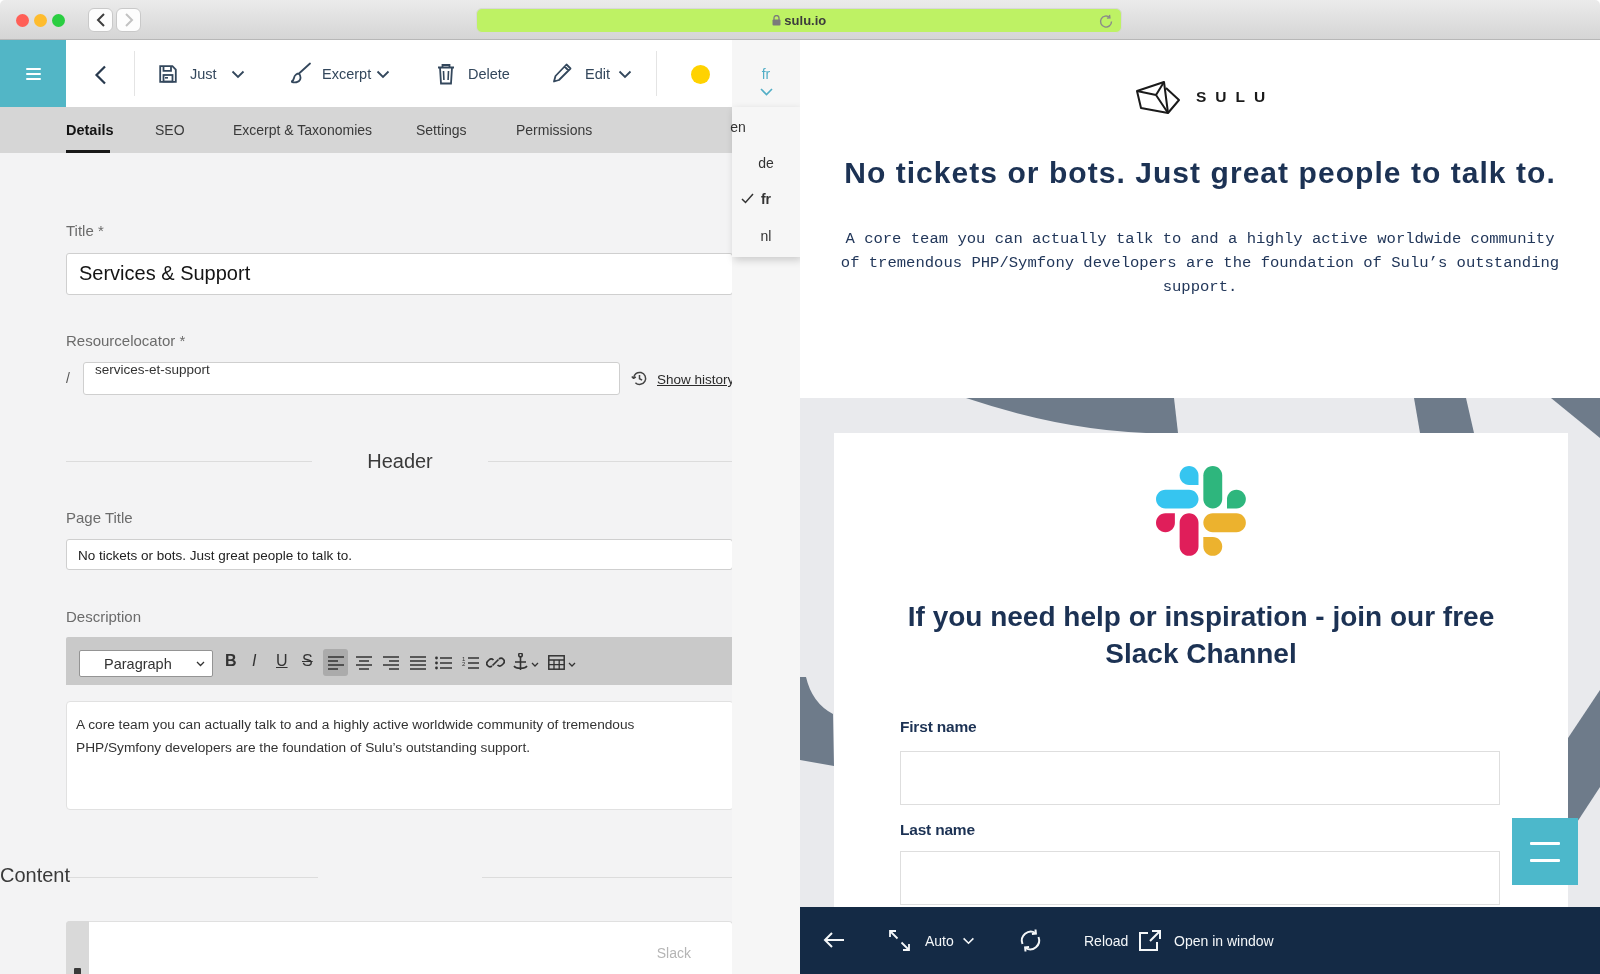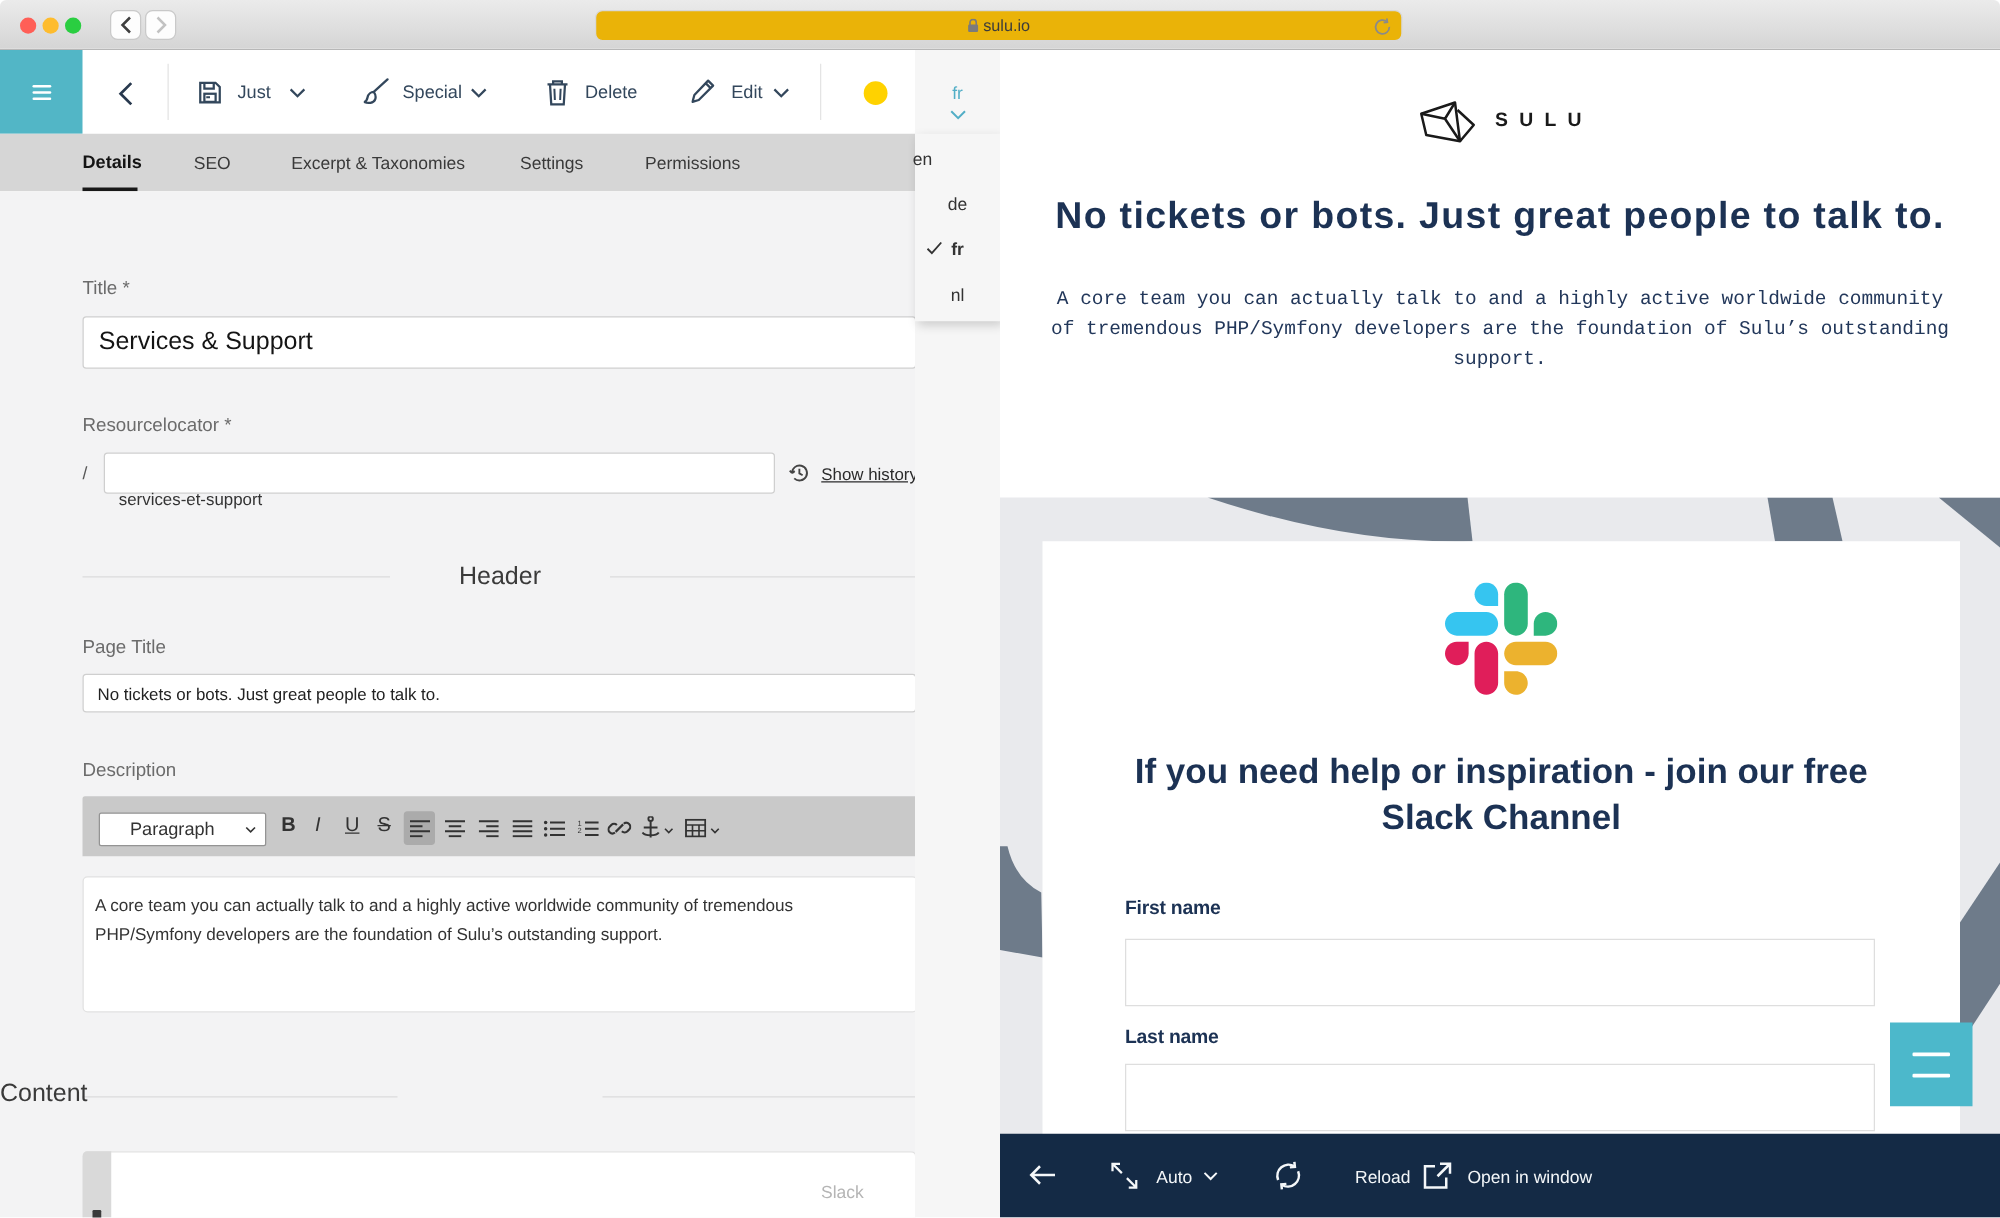--- a/index.html
+++ b/index.html
@@ -9,22 +9,22 @@
 
   
   #titlebar { left:0; top:0; width:1600px; height:40px;
     background:linear-gradient(#ebebeb,#d5d5d5); border-bottom:1px solid #b7b7b7; border-radius:5px 5px 0 0; }
   .light { width:13px; height:13px; border-radius:50%; top:14px; }
   #tl-red { left:16px; background:#ff5f57; }
   #tl-yel { left:34px; background:#febc2e; }
   #tl-grn { left:52px; background:#2ace41; }
   .navbtn { top:8px; width:25px; height:24px; background:#fdfdfd; border:1px solid #c9c9c9;
     border-radius:6px; display:flex; align-items:center; justify-content:center; }
-  #urlbar { left:476px; top:8px; width:646px; height:25px; background:#eab308;
-    border:1px solid #d8d8d8; border-radius:6px; }
+  #urlbar { left:476px; top:8px; width:646px; height:25px; background:#bef264;
+    border:1px solid #d8d8d8; border-radius:6px;font-weight:bold; }
   #urltext { width:100%; text-align:center; font-size:13px; color:#3c3c3c; line-height:24px; }
 
   
   #toolbar { left:0; top:40px; width:732px; height:67px; background:#fff; }
   #tealblock { left:0; top:40px; width:66px; height:67px; background:#52b6c6; }
   .hbar { left:26px; width:15px; height:2px; border-radius:1px; background:#fff; }
   .sep { top:11px; width:1px; height:45px; background:#e4e4e4; }
   .tbtxt { font-size:14.5px; color:#33475c; }
   #yellowdot { left:691px; top:65px; width:19px; height:19px; border-radius:50%; background:#ffd200; }
 
@@ -111,21 +111,21 @@
   <rect x="7" y="13" width="3" height="1.6" fill="#33475c"></rect>
 </svg>
 <div class="abs tbtxt" style="left:190px; top:66px;">Just</div>
 <svg class="abs" style="left:231px; top:70px;" width="14" height="9" viewBox="0 0 14 9">
     <path d="M1.5 1.5 L7 7 L12.5 1.5" fill="none" stroke="#33475c" stroke-width="1.8"></path>
   </svg>
 
 <svg class="abs" style="left:291px; top:62px;" width="21" height="22" viewBox="0 0 21 22">
   <path d="M19 1.5 L8 11.5 M8 11.5 c-2 0 -4.5 1.5 -5 4.5 c-0.4 2.4 -1.6 3.2 -2.5 3.6 c2.8 1.4 7.4 1 8.6 -2 c0.8-2 0.3-4.2 -1.1-6.1" fill="none" stroke="#33475c" stroke-width="1.8" stroke-linecap="round"></path>
 </svg>
-<div class="abs tbtxt" style="left:322px; top:66px;">Special</div>
+<div class="abs tbtxt" style="left:322px; top:66px;">Excerpt</div>
 <svg class="abs" style="left:376px; top:70px;" width="14" height="9" viewBox="0 0 14 9">
     <path d="M1.5 1.5 L7 7 L12.5 1.5" fill="none" stroke="#33475c" stroke-width="1.8"></path>
   </svg>
 
 <svg class="abs" style="left:437px; top:63px;" width="18" height="22" viewBox="0 0 18 22">
   <path d="M1 4.5 h16 M5.5 4.5 v-2.5 h7 v2.5 M3 4.5 l1 16 h10 l1-16" fill="none" stroke="#33475c" stroke-width="1.8"></path>
   <path d="M6.5 8 l0.4 9 M11.5 8 l-0.4 9" fill="none" stroke="#33475c" stroke-width="1.6"></path>
 </svg>
 <div class="abs tbtxt" style="left:468px; top:66px;">Delete</div>
 
@@ -148,21 +148,21 @@
 <div class="abs" id="tab-underline"></div>
 
 <div class="abs" id="formarea"></div>
 <div class="abs flabel" style="left:66px; top:222px;">Title *</div>
 <div class="abs finput" style="left:66px; top:253px; width:667px; height:42px;"></div>
 <div class="abs" style="left:79px; top:262px; font-size:20px; font-weight:normal; color:#141414;">Services &amp; Support</div>
 
 <div class="abs flabel" style="left:66px; top:332px;">Resourcelocator *</div>
 <div class="abs" style="left:66px; top:370px; font-size:14px; color:#555;">/</div>
 <div class="abs finput" style="left:83px; top:362px; width:537px; height:33px;"></div>
-<div class="abs" style="left:95px; top:392px; font-size:13.5px; color:#333;">services-et-support</div>
+<div class="abs" style="left:95px; top:362px; font-size:13.5px; color:#333;">services-et-support</div>
 <svg class="abs" style="left:631px; top:370px;" width="17" height="17" viewBox="0 0 17 17">
   <path d="M2.6 8.5 a6 6 0 1 1 1.8 4.2 M2.6 8.5 l-1.8 -2 M2.6 8.5 l2.2 -1.6" fill="none" stroke="#444" stroke-width="1.5"></path>
   <path d="M8.5 5 v3.7 l2.6 1.5" fill="none" stroke="#444" stroke-width="1.5"></path>
 </svg>
 <div class="abs" style="left:657px; top:372px; font-size:13.5px; color:#2b2b2b; text-decoration:underline;">Show history</div>
 
 <div class="abs secline" style="left:66px; top:461px; width:246px;"></div>
 <div class="abs sectitle" style="left:0px; top:450px; width:800px; text-align:center;">Header</div>
 <div class="abs secline" style="left:488px; top:461px; width:245px;"></div>
 

